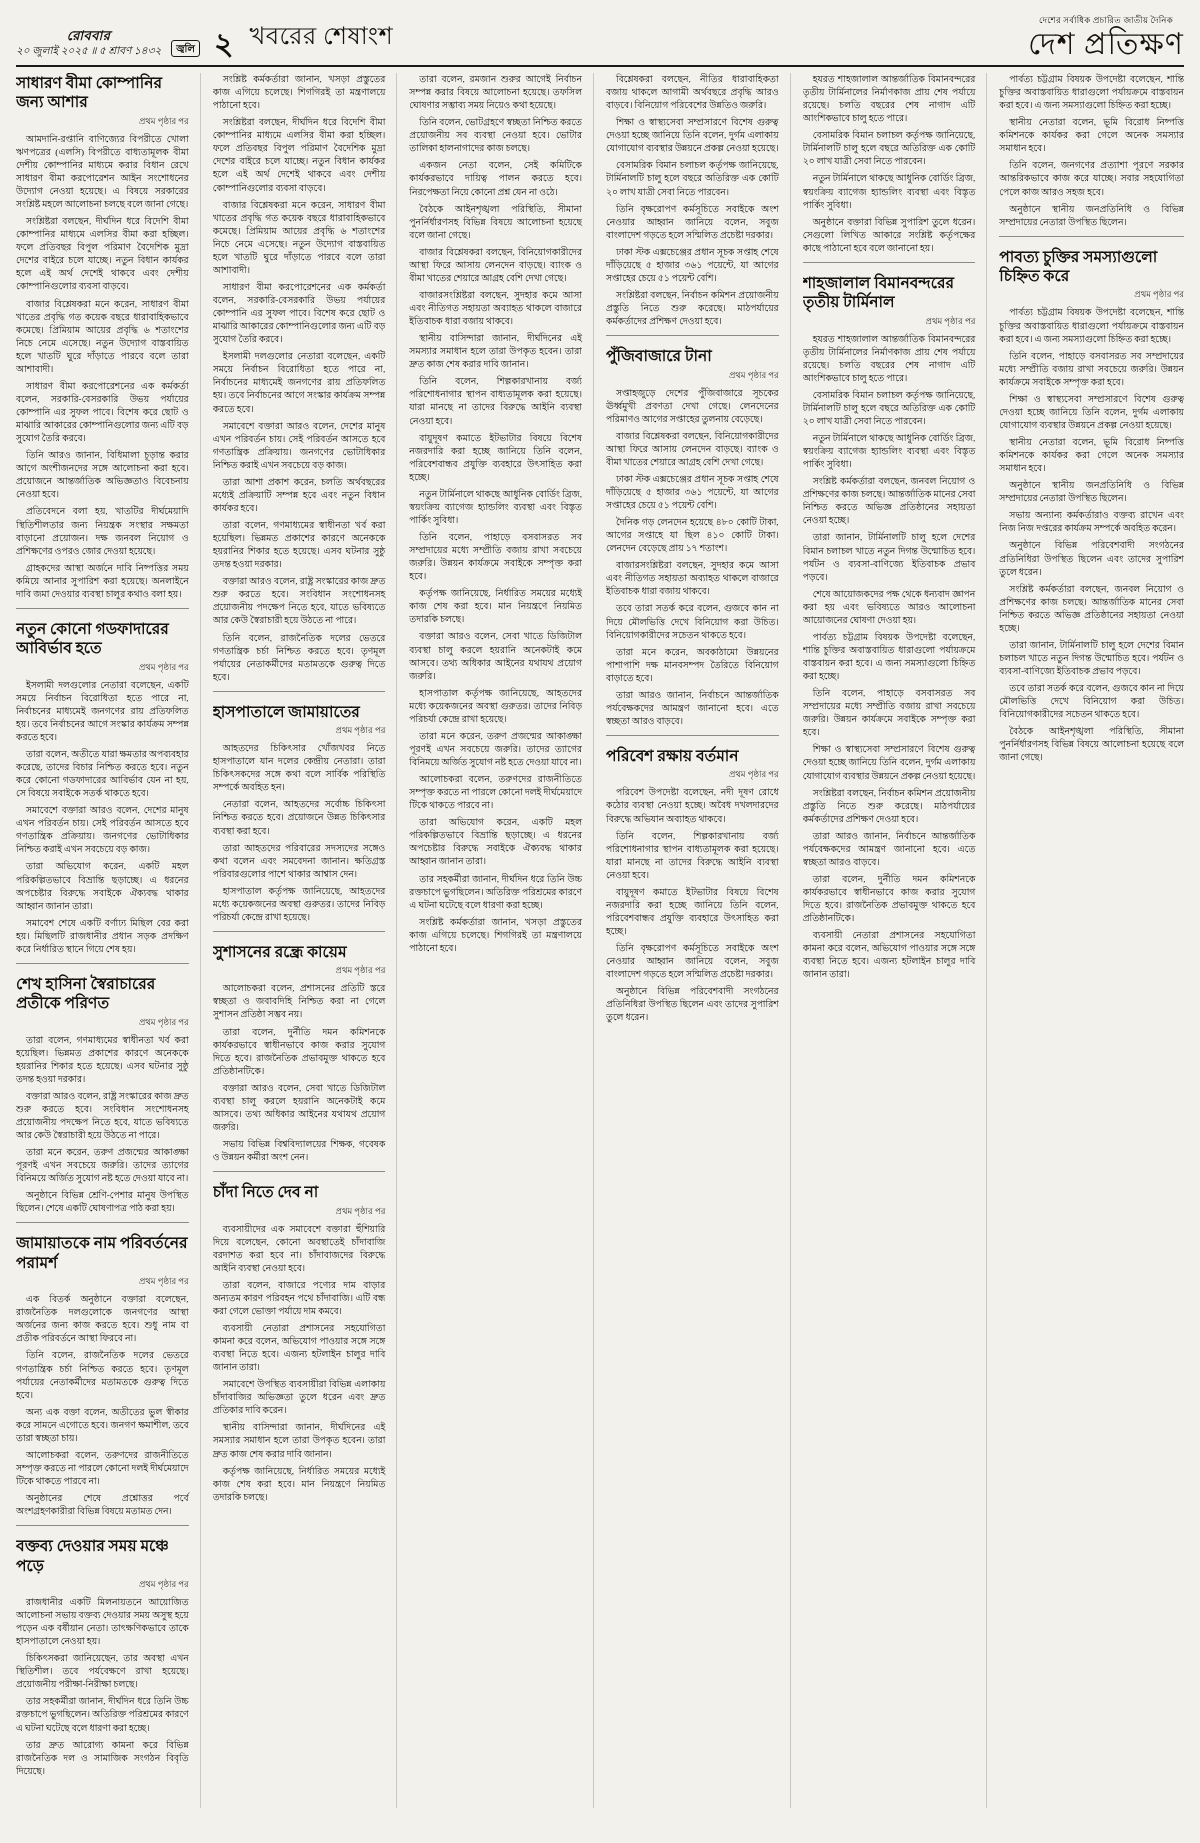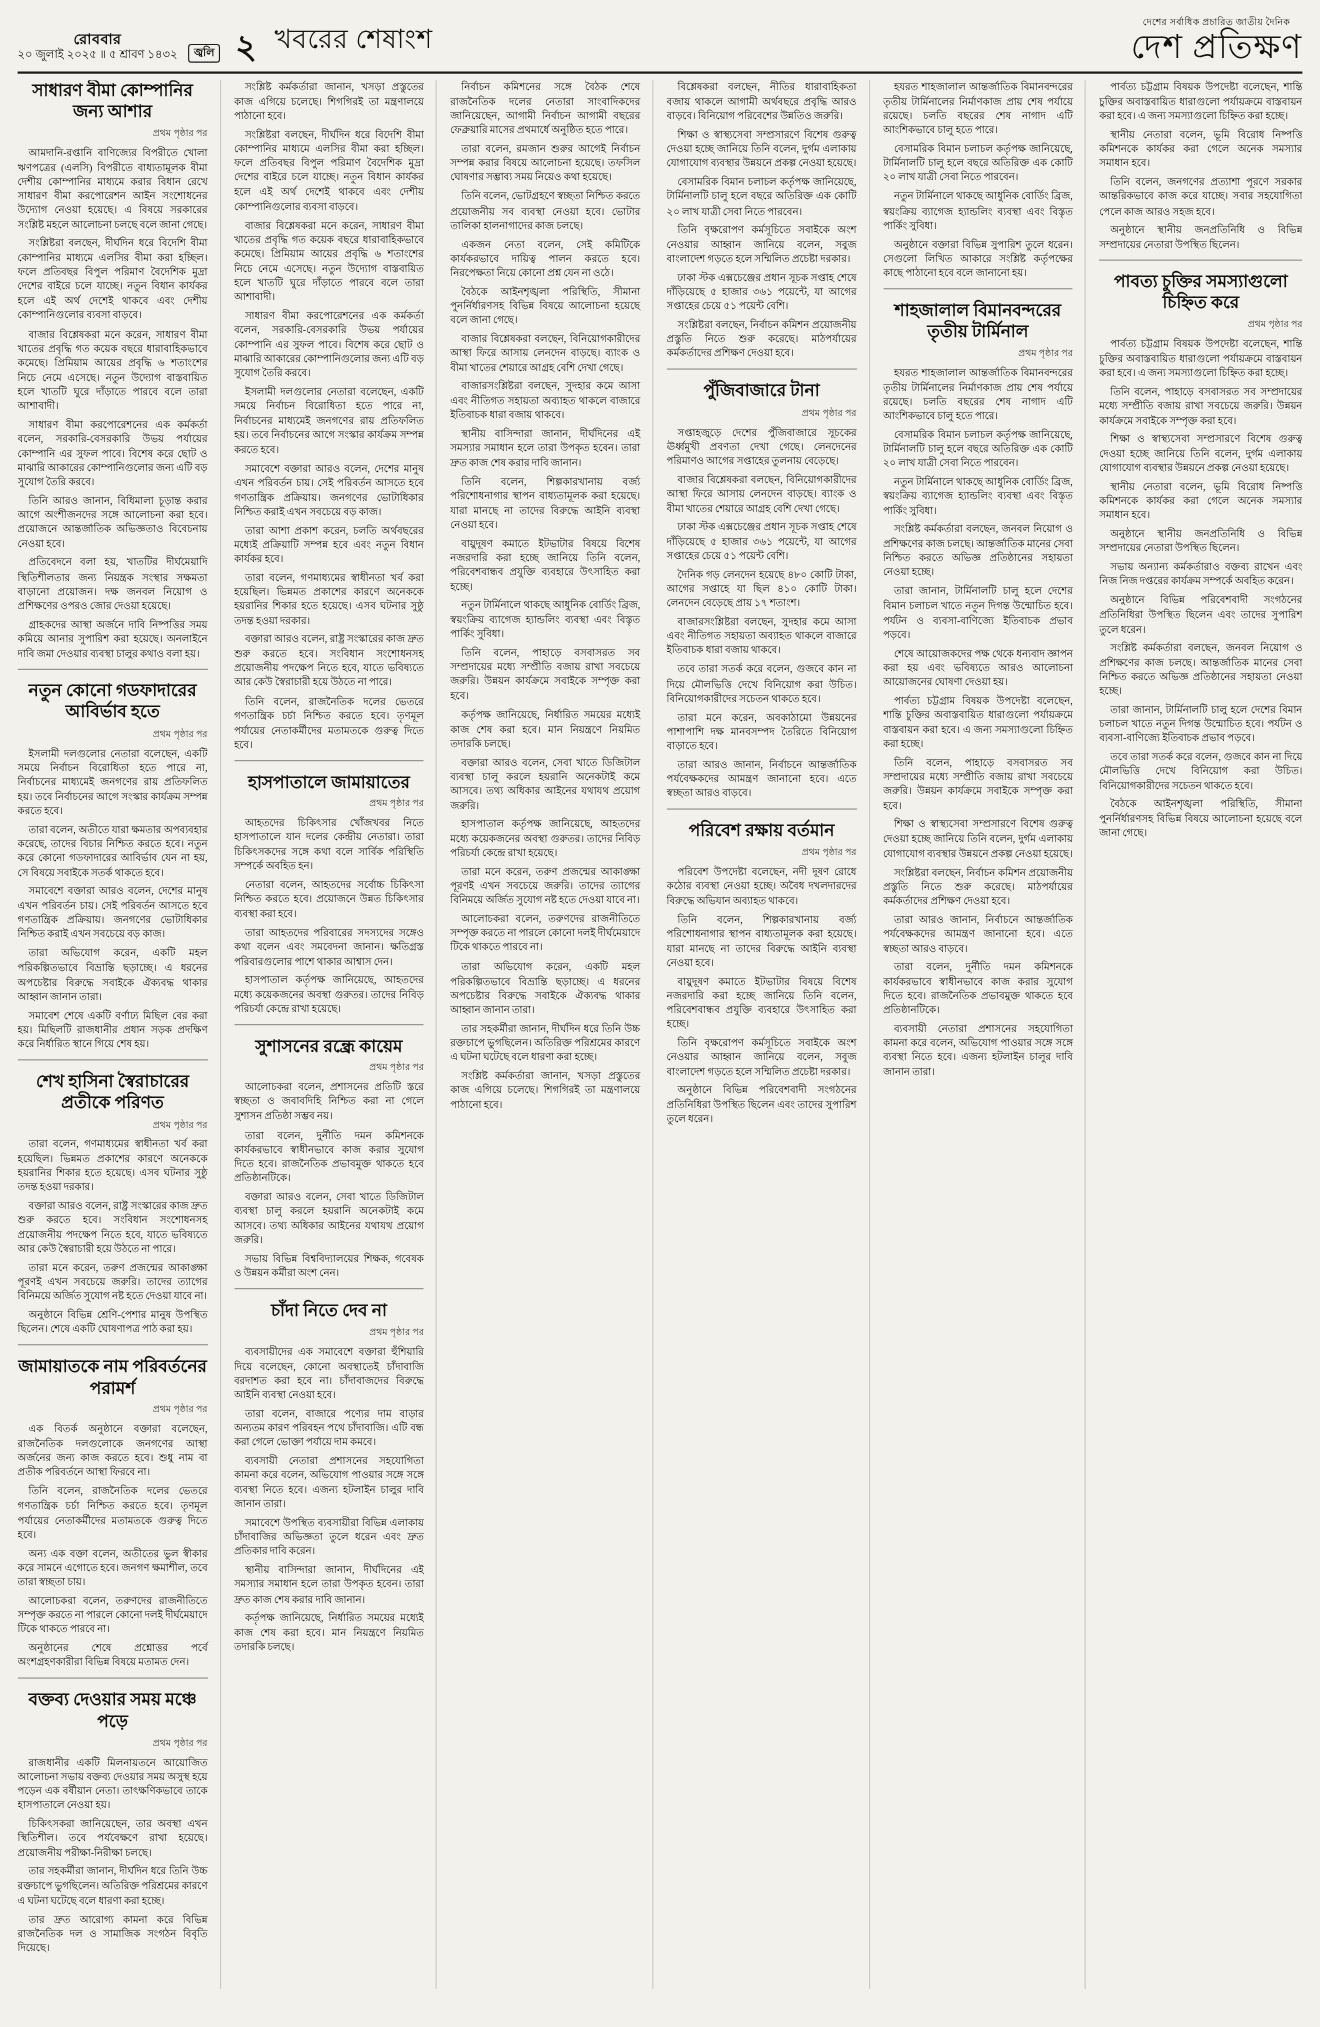--- a/index.html
+++ b/index.html
@@ -11,21 +11,21 @@
   .page{
     width:1200px;height:1843px;background:#f3f1ec;
     box-sizing:border-box;padding:14px 16px 10px 16px;position:relative;
   }
   
   .masthead{
     display:flex;align-items:flex-end;justify-content:space-between;
     border-bottom:2px solid #1a1a1a;padding-bottom:6px;margin-bottom:4px;
   }
   .mast-left{display:flex;align-items:flex-end;gap:10px;}
-  .dateblock{text-align:center;line-height:1.25;font-size:11px;padding-bottom:2px;}
+  .dateblock{text-align:center;line-height:1.25;font-size:11px;padding-bottom:2px;font-style:italic;}
   .dateblock .day{font-size:13px;font-weight:bold;letter-spacing:.5px;}
   .dateblock .dt{font-size:10.5px;}
   .foldmark{
     border:1px solid #1a1a1a;border-radius:3px;padding:2px 4px;
     font-size:10px;line-height:1.1;text-align:center;transform:translateY(-2px);font-weight:bold;
   }
   .pageno{font-size:30px;font-weight:bold;line-height:1;padding:0 6px 0 4px;}
   .sectiontitle{font-size:24px;font-weight:normal;letter-spacing:.5px;padding-bottom:2px;}
   .mast-right{text-align:center;}
   .mast-right .kicker{font-size:8.5px;letter-spacing:.3px;margin-bottom:1px;}
@@ -38,21 +38,21 @@
     height:1735px;
     margin-top:6px;
   }
   .col{
     border-right:1px solid #cbc8c0;
     padding-right:11px;
     overflow:hidden;
   }
   .col:last-child{border-right:none;padding-right:0;}
   h2.hl{
-    font-size:15.5px;font-weight:bold;text-align:center;line-height:1.25;
+    font-size:15.5px;font-weight:bold;line-height:1.25;
     margin:10px 0 3px 0;
   }
   h2.hl.first{margin-top:0;}
   .contfrom{
     font-size:8.5px;text-align:right;margin:0 0 4px 0;color:#33302c;
   }
   .rule{border-top:1px solid #8d8a84;margin:7px 0 0 0;}
   p.body{
     font-size:9.2px;line-height:1.42;text-align:justify;margin:0 0 4px 0;
     text-indent:10px;word-spacing:-0.2px;hyphens:auto;
@@ -160,21 +160,20 @@
       <div class="contfrom">প্রথম পৃষ্ঠার পর</div>
       <p class="body">ব্যবসায়ীদের এক সমাবেশে বক্তারা হুঁশিয়ারি দিয়ে বলেছেন, কোনো অবস্থাতেই চাঁদাবাজি বরদাশত করা হবে না। চাঁদাবাজদের বিরুদ্ধে আইনি ব্যবস্থা নেওয়া হবে।</p>
       <p class="body">তারা বলেন, বাজারে পণ্যের দাম বাড়ার অন্যতম কারণ পরিবহন পথে চাঁদাবাজি। এটি বন্ধ করা গেলে ভোক্তা পর্যায়ে দাম কমবে।</p>
       <p class="body">ব্যবসায়ী নেতারা প্রশাসনের সহযোগিতা কামনা করে বলেন, অভিযোগ পাওয়ার সঙ্গে সঙ্গে ব্যবস্থা নিতে হবে। এজন্য হটলাইন চালুর দাবি জানান তারা।</p>
       <p class="body">সমাবেশে উপস্থিত ব্যবসায়ীরা বিভিন্ন এলাকায় চাঁদাবাজির অভিজ্ঞতা তুলে ধরেন এবং দ্রুত প্রতিকার দাবি করেন।</p>
       <p class="body">স্থানীয় বাসিন্দারা জানান, দীর্ঘদিনের এই সমস্যার সমাধান হলে তারা উপকৃত হবেন। তারা দ্রুত কাজ শেষ করার দাবি জানান।</p>
       <p class="body">কর্তৃপক্ষ জানিয়েছে, নির্ধারিত সময়ের মধ্যেই কাজ শেষ করা হবে। মান নিয়ন্ত্রণে নিয়মিত তদারকি চলছে।</p>
     </div>
 
     <div class="col">
-      <p class="body">নির্বাচন কমিশনের সঙ্গে বৈঠক শেষে রাজনৈতিক দলের নেতারা সাংবাদিকদের জানিয়েছেন, আগামী নির্বাচন আগামী বছরের ফেব্রুয়ারি মাসের প্রথমার্ধে অনুষ্ঠিত হতে পারে।</p>
       <p class="body">তারা বলেন, রমজান শুরুর আগেই নির্বাচন সম্পন্ন করার বিষয়ে আলোচনা হয়েছে। তফসিল ঘোষণার সম্ভাব্য সময় নিয়েও কথা হয়েছে।</p>
       <p class="body">তিনি বলেন, ভোটগ্রহণে স্বচ্ছতা নিশ্চিত করতে প্রয়োজনীয় সব ব্যবস্থা নেওয়া হবে। ভোটার তালিকা হালনাগাদের কাজ চলছে।</p>
       <p class="body">একজন নেতা বলেন, সেই কমিটিকে কার্যকরভাবে দায়িত্ব পালন করতে হবে। নিরপেক্ষতা নিয়ে কোনো প্রশ্ন যেন না ওঠে।</p>
       <p class="body">বৈঠকে আইনশৃঙ্খলা পরিস্থিতি, সীমানা পুনর্নির্ধারণসহ বিভিন্ন বিষয়ে আলোচনা হয়েছে বলে জানা গেছে।</p>
       <p class="body">বাজার বিশ্লেষকরা বলছেন, বিনিয়োগকারীদের আস্থা ফিরে আসায় লেনদেন বাড়ছে। ব্যাংক ও বীমা খাতের শেয়ারে আগ্রহ বেশি দেখা গেছে।</p>
       <p class="body">বাজারসংশ্লিষ্টরা বলছেন, সুদহার কমে আসা এবং নীতিগত সহায়তা অব্যাহত থাকলে বাজারে ইতিবাচক ধারা বজায় থাকবে।</p>
       <p class="body">স্থানীয় বাসিন্দারা জানান, দীর্ঘদিনের এই সমস্যার সমাধান হলে তারা উপকৃত হবেন। তারা দ্রুত কাজ শেষ করার দাবি জানান।</p>
       <p class="body">তিনি বলেন, শিল্পকারখানায় বর্জ্য পরিশোধনাগার স্থাপন বাধ্যতামূলক করা হয়েছে। যারা মানছে না তাদের বিরুদ্ধে আইনি ব্যবস্থা নেওয়া হবে।</p>
       <p class="body">বায়ুদূষণ কমাতে ইটভাটার বিষয়ে বিশেষ নজরদারি করা হচ্ছে জানিয়ে তিনি বলেন, পরিবেশবান্ধব প্রযুক্তি ব্যবহারে উৎসাহিত করা হচ্ছে।</p>
       <p class="body">নতুন টার্মিনালে থাকছে আধুনিক বোর্ডিং ব্রিজ, স্বয়ংক্রিয় ব্যাগেজ হ্যান্ডলিং ব্যবস্থা এবং বিস্তৃত পার্কিং সুবিধা।</p>

